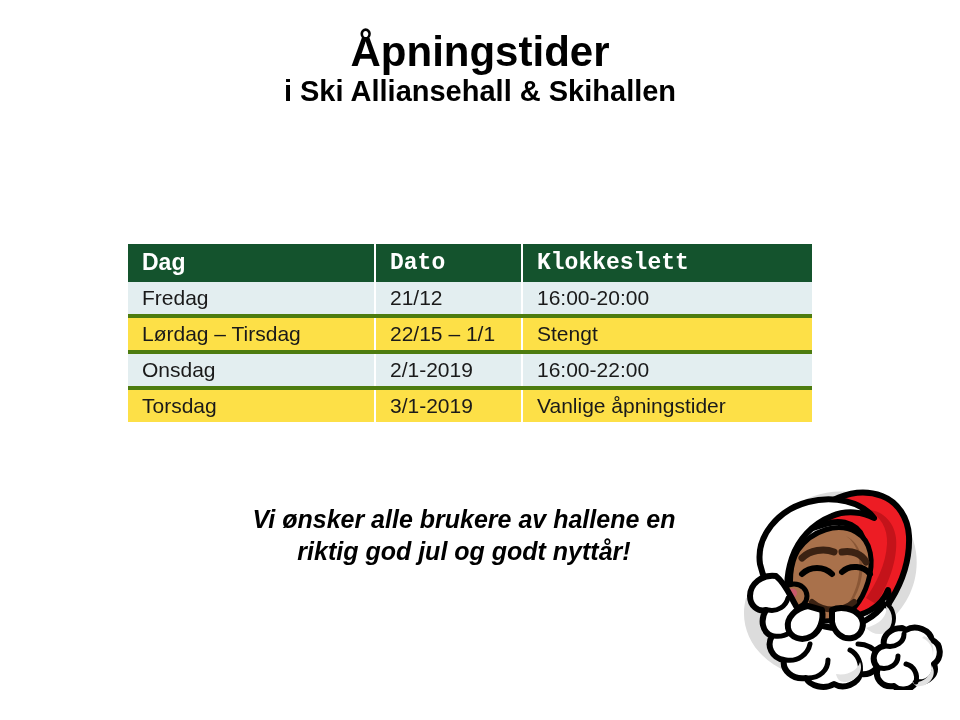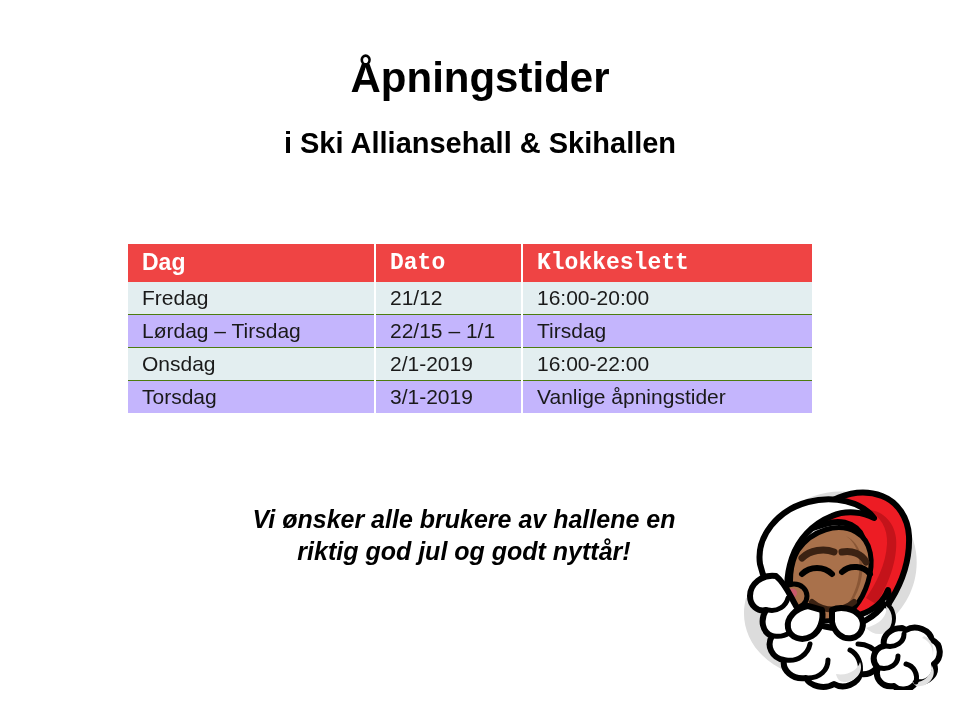--- a/index.html
+++ b/index.html
@@ -28,42 +28,41 @@
     width: 960px;
     text-align: center;
   }
   .title-line {
     display: block;
     font-family: "Liberation Sans", sans-serif;
     font-weight: bold;
     color: #000000;
     letter-spacing: 0px;
     line-height: 1.12;
-    margin-top: 26px;
   }
   .title-line-1 { font-size: 42px; }
   .title-line-2 { font-size: 29px; }
   .title-line-3 { font-size: 42px; }
 
   
   .schedule-table {
     position: absolute;
     left: 128px;
     top: 244px;
     width: 684px;
     border-collapse: collapse;
     table-layout: fixed;
     font-family: "Liberation Sans", sans-serif;
   }
   .schedule-table col.c-day  { width: 247px; }
   .schedule-table col.c-date { width: 147px; }
   .schedule-table col.c-time { width: 290px; }
 
   .schedule-table thead th {
-    background: #ef4444;
+    background: #14532d;
     color: #ffffff;
     font-size: 23px;
     font-weight: bold;
     text-align: left;
     padding: 5px 0 6px 14px;
     height: 28px;
     border: none;
     vertical-align: middle;
     box-sizing: border-box;
   }
@@ -80,23 +79,23 @@
     height: 31px;
     vertical-align: middle;
     box-sizing: border-box;
     border: none;
     white-space: nowrap;
   }
   .schedule-table tbody td + td {
     border-left: 2px solid #ffffff;
   }
   .schedule-table tbody tr.row-odd  td { background: #e3eef0; }
-  .schedule-table tbody tr.row-even td { background: #c4b5fd; }
+  .schedule-table tbody tr.row-even td { background: #fde047; }
   .schedule-table tbody tr td {
-    border-bottom: 1px solid #4d7c0f;
+    border-bottom: 4px solid #4d7c0f;
   }
   .schedule-table tbody tr:last-child td {
     border-bottom: none;
   }
 
   
   .greeting {
     position: absolute;
     left: 164px;
     top: 503px;
@@ -145,21 +144,21 @@
     </thead>
     <tbody>
       <tr class="row-odd">
         <td>Fredag</td>
         <td>21/12</td>
         <td>16:00-20:00</td>
       </tr>
       <tr class="row-even">
         <td>Lørdag – Tirsdag</td>
         <td>22/15 – 1/1</td>
-        <td>Tirsdag</td>
+        <td>Stengt</td>
       </tr>
       <tr class="row-odd">
         <td>Onsdag</td>
         <td>2/1-2019</td>
         <td>16:00-22:00</td>
       </tr>
       <tr class="row-even">
         <td>Torsdag</td>
         <td>3/1-2019</td>
         <td>Vanlige åpningstider</td>

